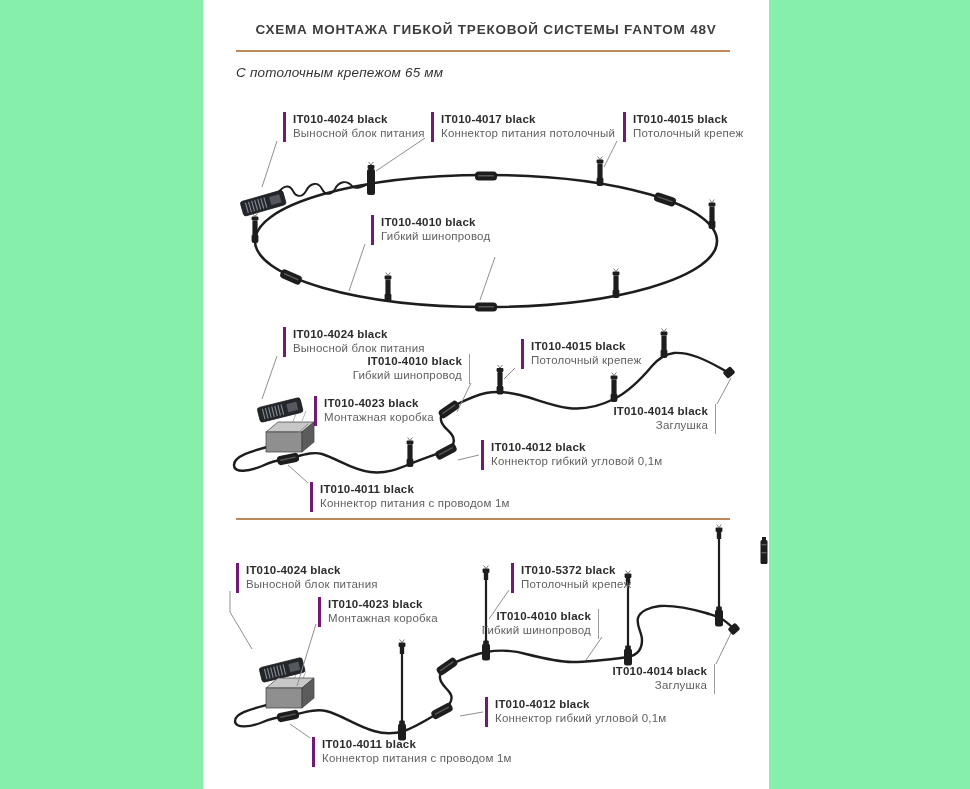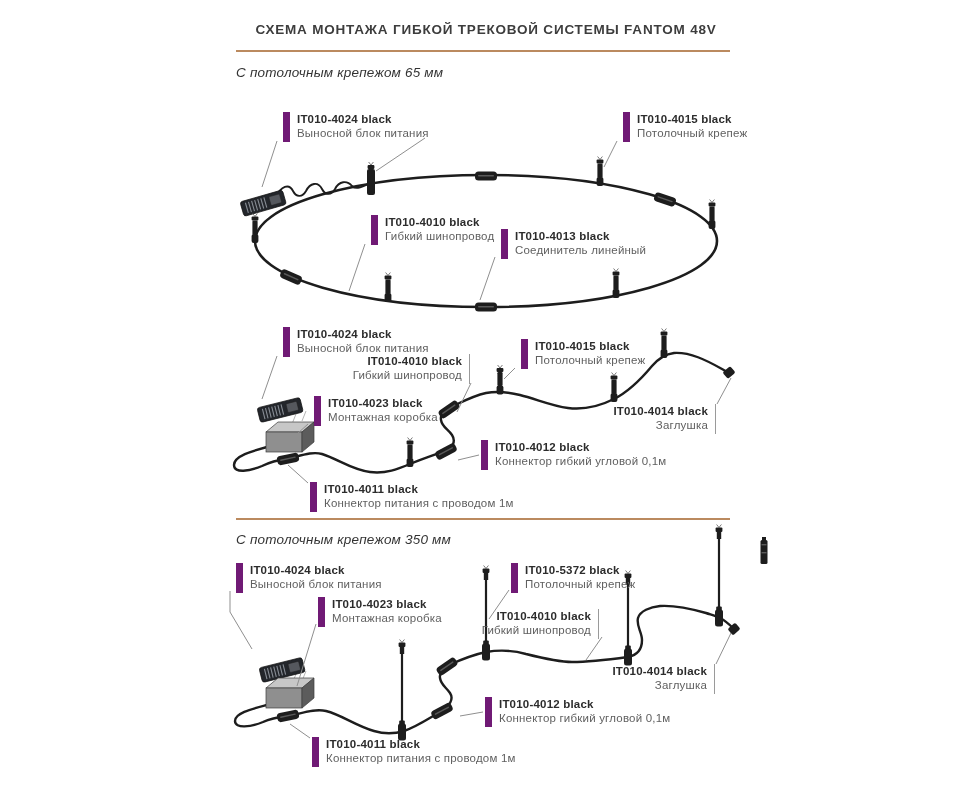--- a/index.html
+++ b/index.html
@@ -1,41 +1,40 @@
 <!DOCTYPE html>
 <html><head>
 <meta charset="utf-8">
 <style>
   html,body{margin:0;padding:0;background:#e8e8e8;}
-  .page{position:relative;width:970px;height:789px;background:#ffffff;
+  .page{position:relative;width:970px;height:789px;background:#86efac;
         font-family:"Liberation Sans",sans-serif;overflow:hidden;}
   .sheet{position:absolute;left:203px;top:0;width:566px;height:789px;background:#ffffff;}
   .title{position:absolute;left:203px;top:22px;width:566px;text-align:center;
          font-size:13.5px;letter-spacing:.8px;color:#3d3d3d;font-weight:bold;}
   .rule{position:absolute;left:236px;width:494px;height:2px;background:#bb8a5f;}
   .rule1{top:50px}.rule2{top:518px}
   .heading{position:absolute;left:236px;font-size:13.5px;color:#333;letter-spacing:.2px;font-style:italic;}
   .h1{top:65px}.h2{top:532px}
   svg.art{position:absolute;left:0;top:0;}
-  .lbl{position:absolute;border-left:7px solid #701a75;padding:1px 0 2px 7px;
+  .lbl{position:absolute;border-left:3px solid #701a75;padding:1px 0 2px 7px;
        font-size:11.5px;line-height:13.5px;color:#5f5f5f;white-space:nowrap;letter-spacing:.2px;}
   .lbl .code{color:#2c2c2c;font-weight:bold;}
   .lbl.r{border-left:none;border-right:1px solid #9a9a9a;padding:1px 7px 2px 0;text-align:right;}
 </style>
 </head>
 <body>
 
 <div class="page">
   <div class="sheet"></div>
 
   <div class="title">СХЕМА МОНТАЖА ГИБКОЙ ТРЕКОВОЙ СИСТЕМЫ FANTOM 48V</div>
   <div class="rule rule1"></div>
   <div class="heading h1">С потолочным крепежом 65 мм</div>
   <div class="rule rule2"></div>
-  <div class="heading h2">С потолочным крепежом 350 мм</div>
 
   <svg class="art" width="970" height="789" viewBox="0 0 970 789">
     <defs>
       <g id="psu">
         <rect x="0" y="0" width="44" height="15" rx="2.5" fill="#23262b" stroke="#101010" stroke-width="0.7"></rect>
         <g stroke="#9aa0a8" stroke-width="1.1" opacity="0.85">
           <line x1="5" y1="2.2" x2="5" y2="12.8"></line>
             <line x1="8.2" y1="2.2" x2="8.2" y2="12.8"></line>
           <line x1="11.4" y1="2.2" x2="11.4" y2="12.8"></line>
             <line x1="14.6" y1="2.2" x2="14.6" y2="12.8"></line>
@@ -178,32 +177,32 @@
         <line x1="483" y1="712" x2="460" y2="716"></line>
         <line x1="310" y1="738" x2="290" y2="724"></line>
       </g>
     </g>
   </svg>
 
   <div class="lbl" style="left:283px;top:112px">
     <div class="code">IT010-4024 black</div>
     <div class="desc">Выносной блок питания</div>
   </div>
+  <div class="lbl" style="left:431px;top:112px">
+    <div class="code">IT010-4017 black</div>
+    <div class="desc">Коннектор питания потолочный</div>
+  </div>
   <div class="lbl" style="left:623px;top:112px">
     <div class="code">IT010-4015 black</div>
     <div class="desc">Потолочный крепеж</div>
   </div>
   <div class="lbl" style="left:371px;top:215px">
     <div class="code">IT010-4010 black</div>
     <div class="desc">Гибкий шинопровод</div>
   </div>
-  <div class="lbl" style="left:501px;top:229px">
-    <div class="code">IT010-4013 black</div>
-    <div class="desc">Соединитель линейный</div>
-  </div>
 
   <div class="lbl" style="left:283px;top:327px">
     <div class="code">IT010-4024 black</div>
     <div class="desc">Выносной блок питания</div>
   </div>
   <div class="lbl r" style="right:500px;top:354px">
     <div class="code">IT010-4010 black</div>
     <div class="desc">Гибкий шинопровод</div>
   </div>
   <div class="lbl" style="left:521px;top:339px">

